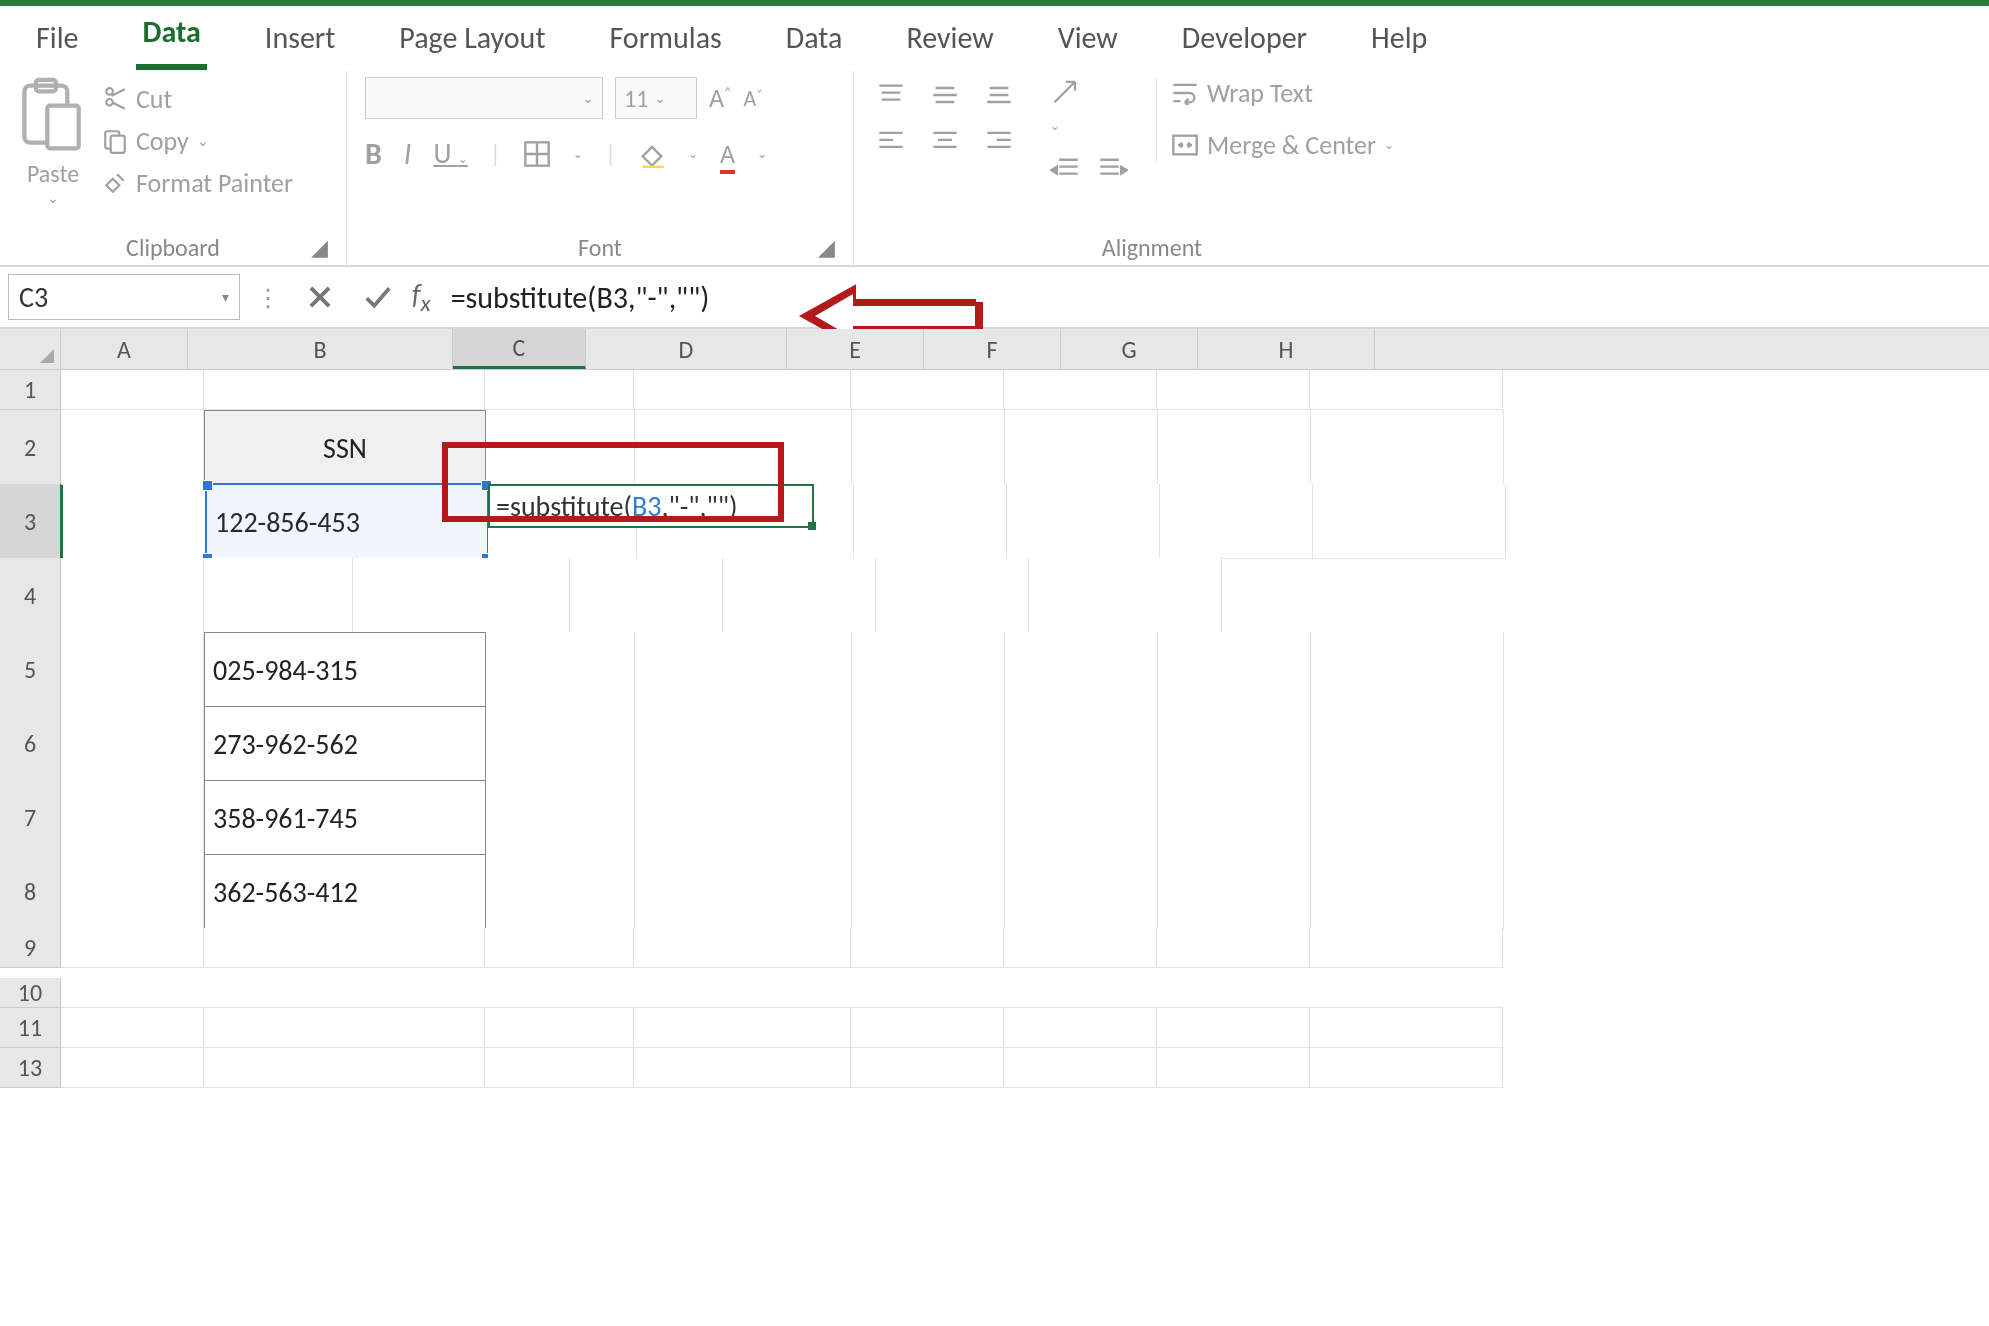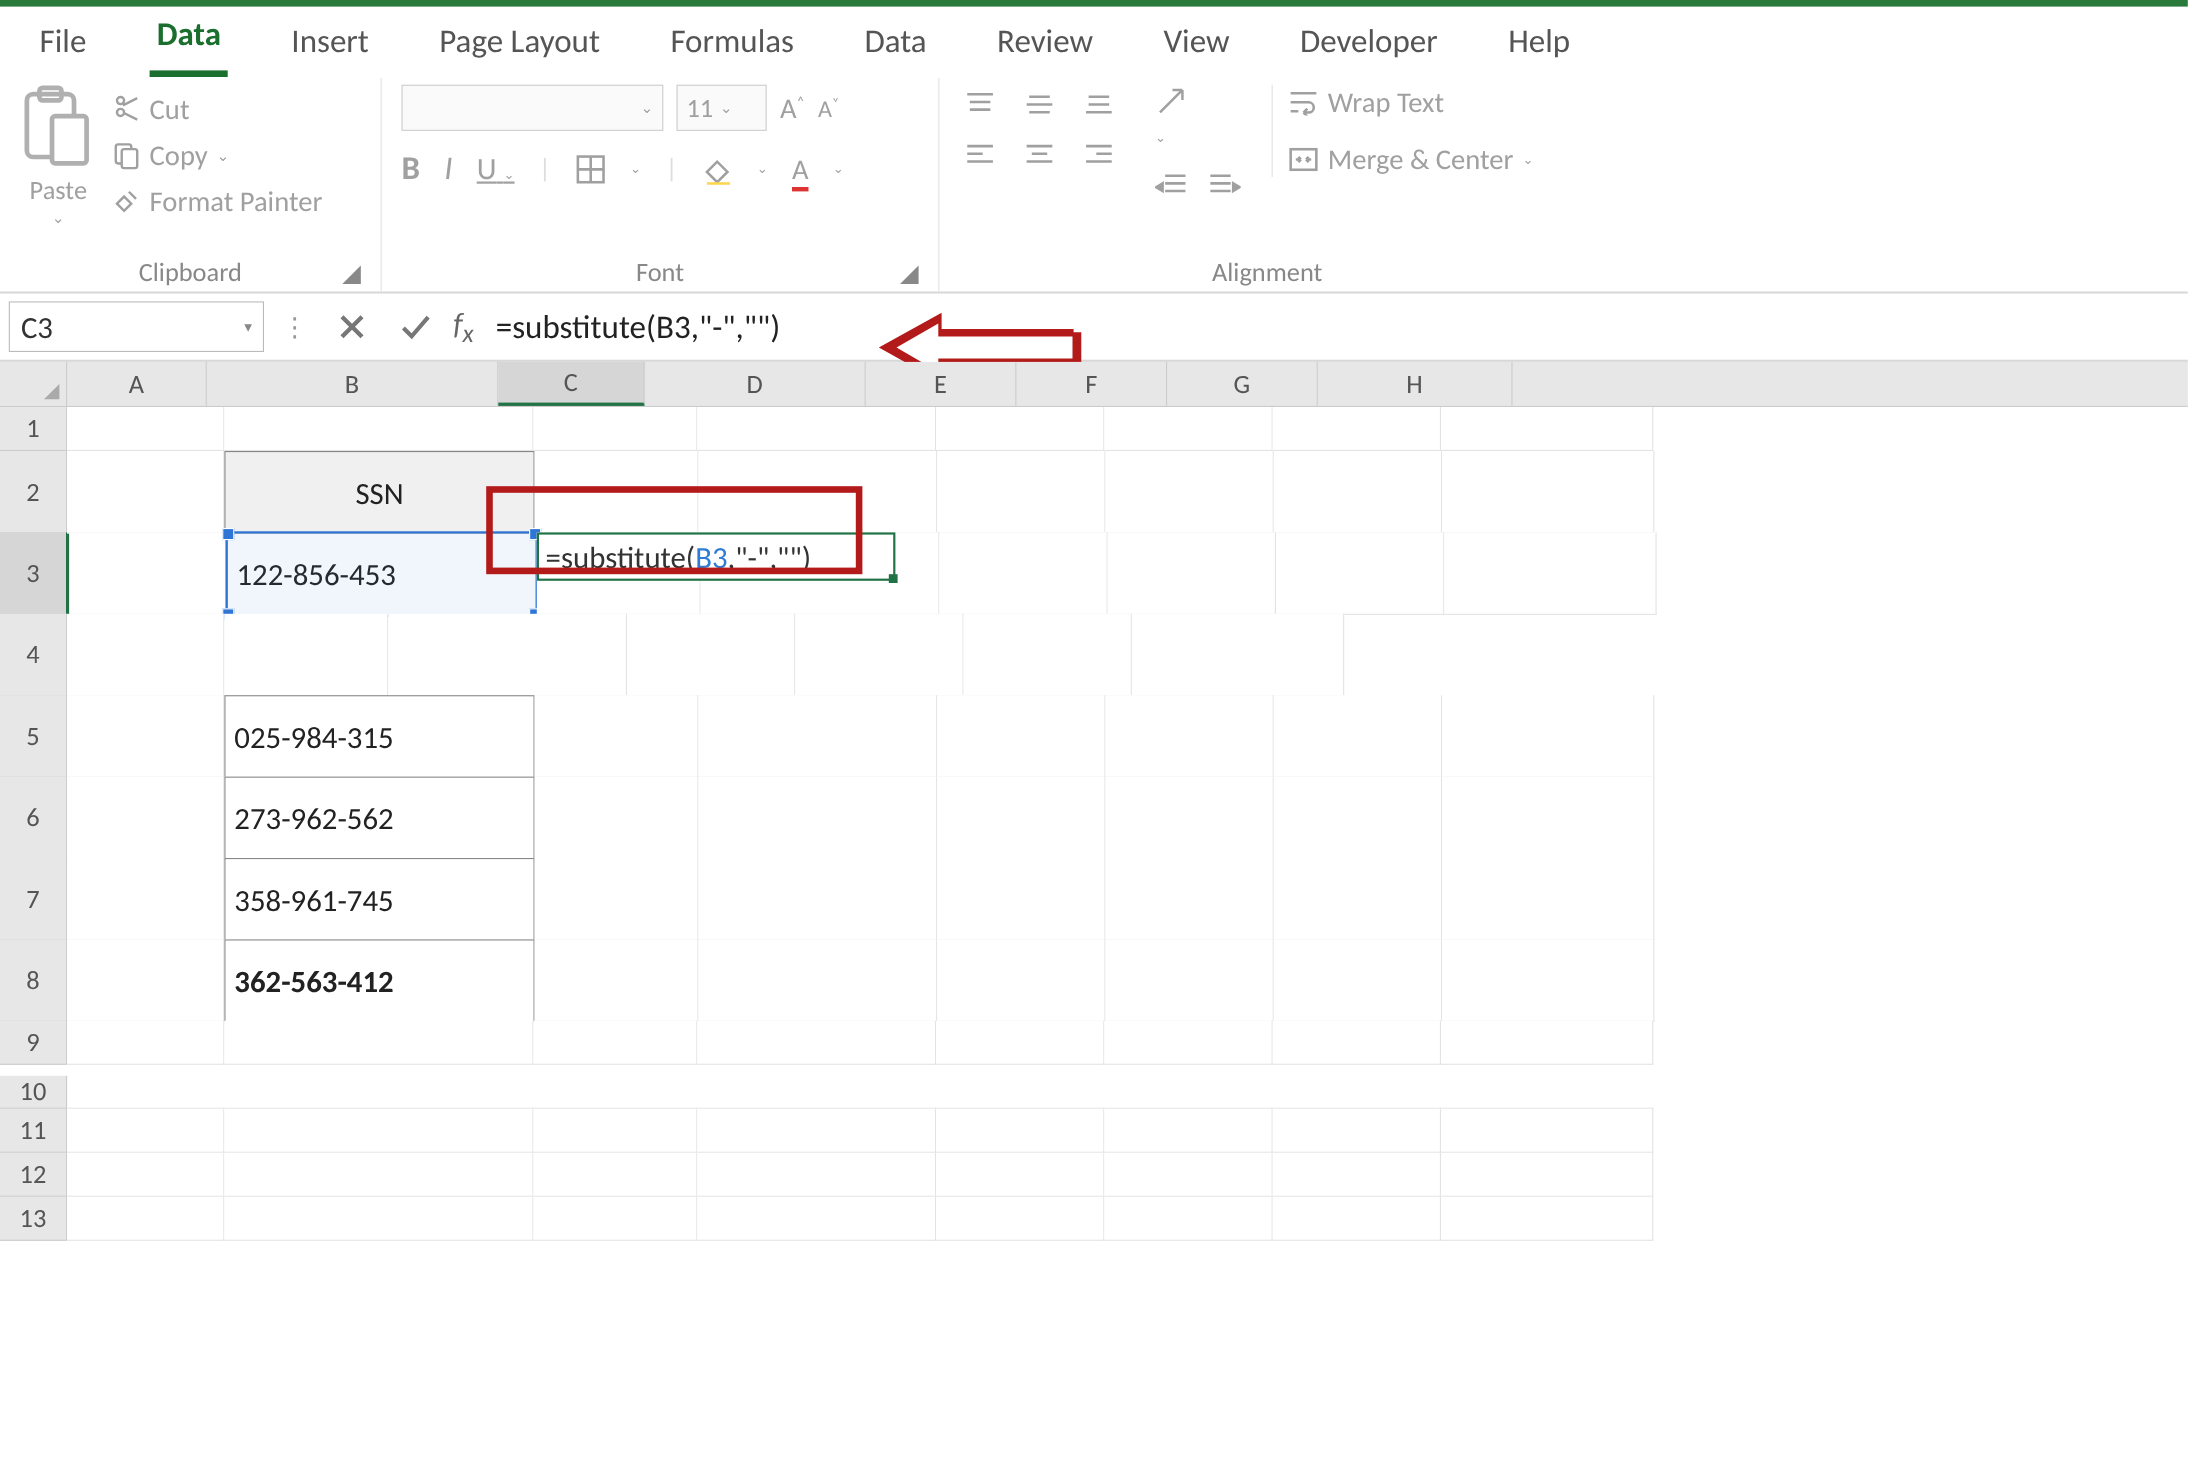--- a/index.html
+++ b/index.html
@@ -589,21 +589,21 @@
         <div class="cell" style="width: 132px;"></div>
         <div class="cell" style="width: 200px;"></div>
         <div class="cell" style="width: 136px;"></div>
         <div class="cell" style="width: 136px;"></div>
         <div class="cell" style="width: 136px;"></div>
         <div class="cell" style="width: 176px;"></div>
       </div>
       <div class="row big-row">
         <div class="row-h">8</div>
         <div class="cell" style="width: 126px;"></div>
-        <div class="cell data-cell" style="width: 264px; font-weight: bold;">362-563-412</div>
+        <div class="cell data-cell" style="width: 264px;">362-563-412</div>
         <div class="cell" style="width: 132px;"></div>
         <div class="cell" style="width: 200px;"></div>
         <div class="cell" style="width: 136px;"></div>
         <div class="cell" style="width: 136px;"></div>
         <div class="cell" style="width: 136px;"></div>
         <div class="cell" style="width: 176px;"></div>
       </div>
       <div class="row" style="height: 40px;">
         <div class="row-h">9</div>
         <div class="cell" style="width: 126px;"></div>
@@ -631,31 +631,20 @@
         <div class="cell" style="width: 126px;"></div>
         <div class="cell" style="width: 264px;"></div>
         <div class="cell" style="width: 132px;"></div>
         <div class="cell" style="width: 200px;"></div>
         <div class="cell" style="width: 136px;"></div>
         <div class="cell" style="width: 136px;"></div>
         <div class="cell" style="width: 136px;"></div>
         <div class="cell" style="width: 176px;"></div>
       </div>
       <div class="row" style="height: 40px;">
-        <div class="row-h">12</div>
-        <div class="cell" style="width: 126px;"></div>
-        <div class="cell" style="width: 264px;"></div>
-        <div class="cell" style="width: 132px;"></div>
-        <div class="cell" style="width: 200px;"></div>
-        <div class="cell" style="width: 136px;"></div>
-        <div class="cell" style="width: 136px;"></div>
-        <div class="cell" style="width: 136px;"></div>
-        <div class="cell" style="width: 176px;"></div>
-      </div>
-      <div class="row" style="height: 40px;">
         <div class="row-h">13</div>
         <div class="cell" style="width: 126px;"></div>
         <div class="cell" style="width: 264px;"></div>
         <div class="cell" style="width: 132px;"></div>
         <div class="cell" style="width: 200px;"></div>
         <div class="cell" style="width: 136px;"></div>
         <div class="cell" style="width: 136px;"></div>
         <div class="cell" style="width: 136px;"></div>
         <div class="cell" style="width: 176px;"></div>
       </div>

